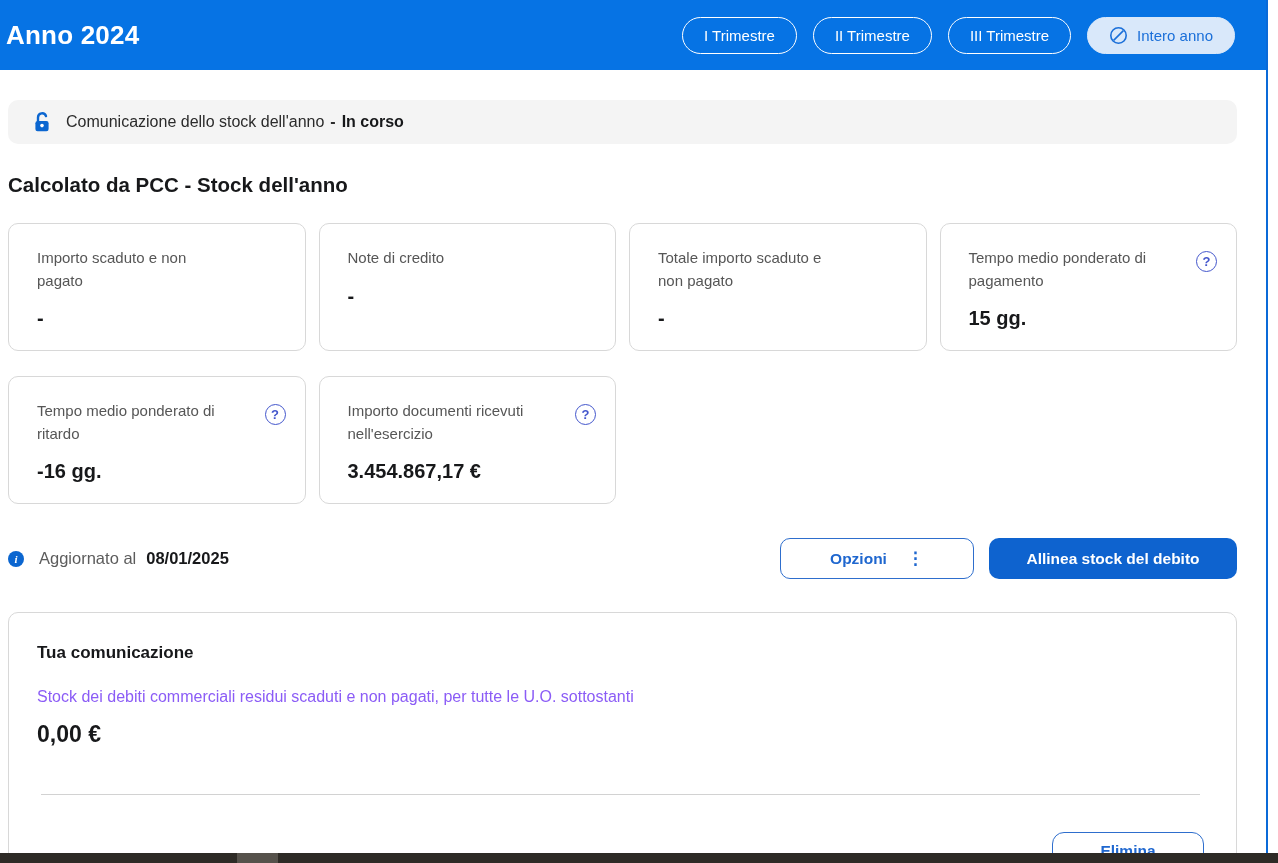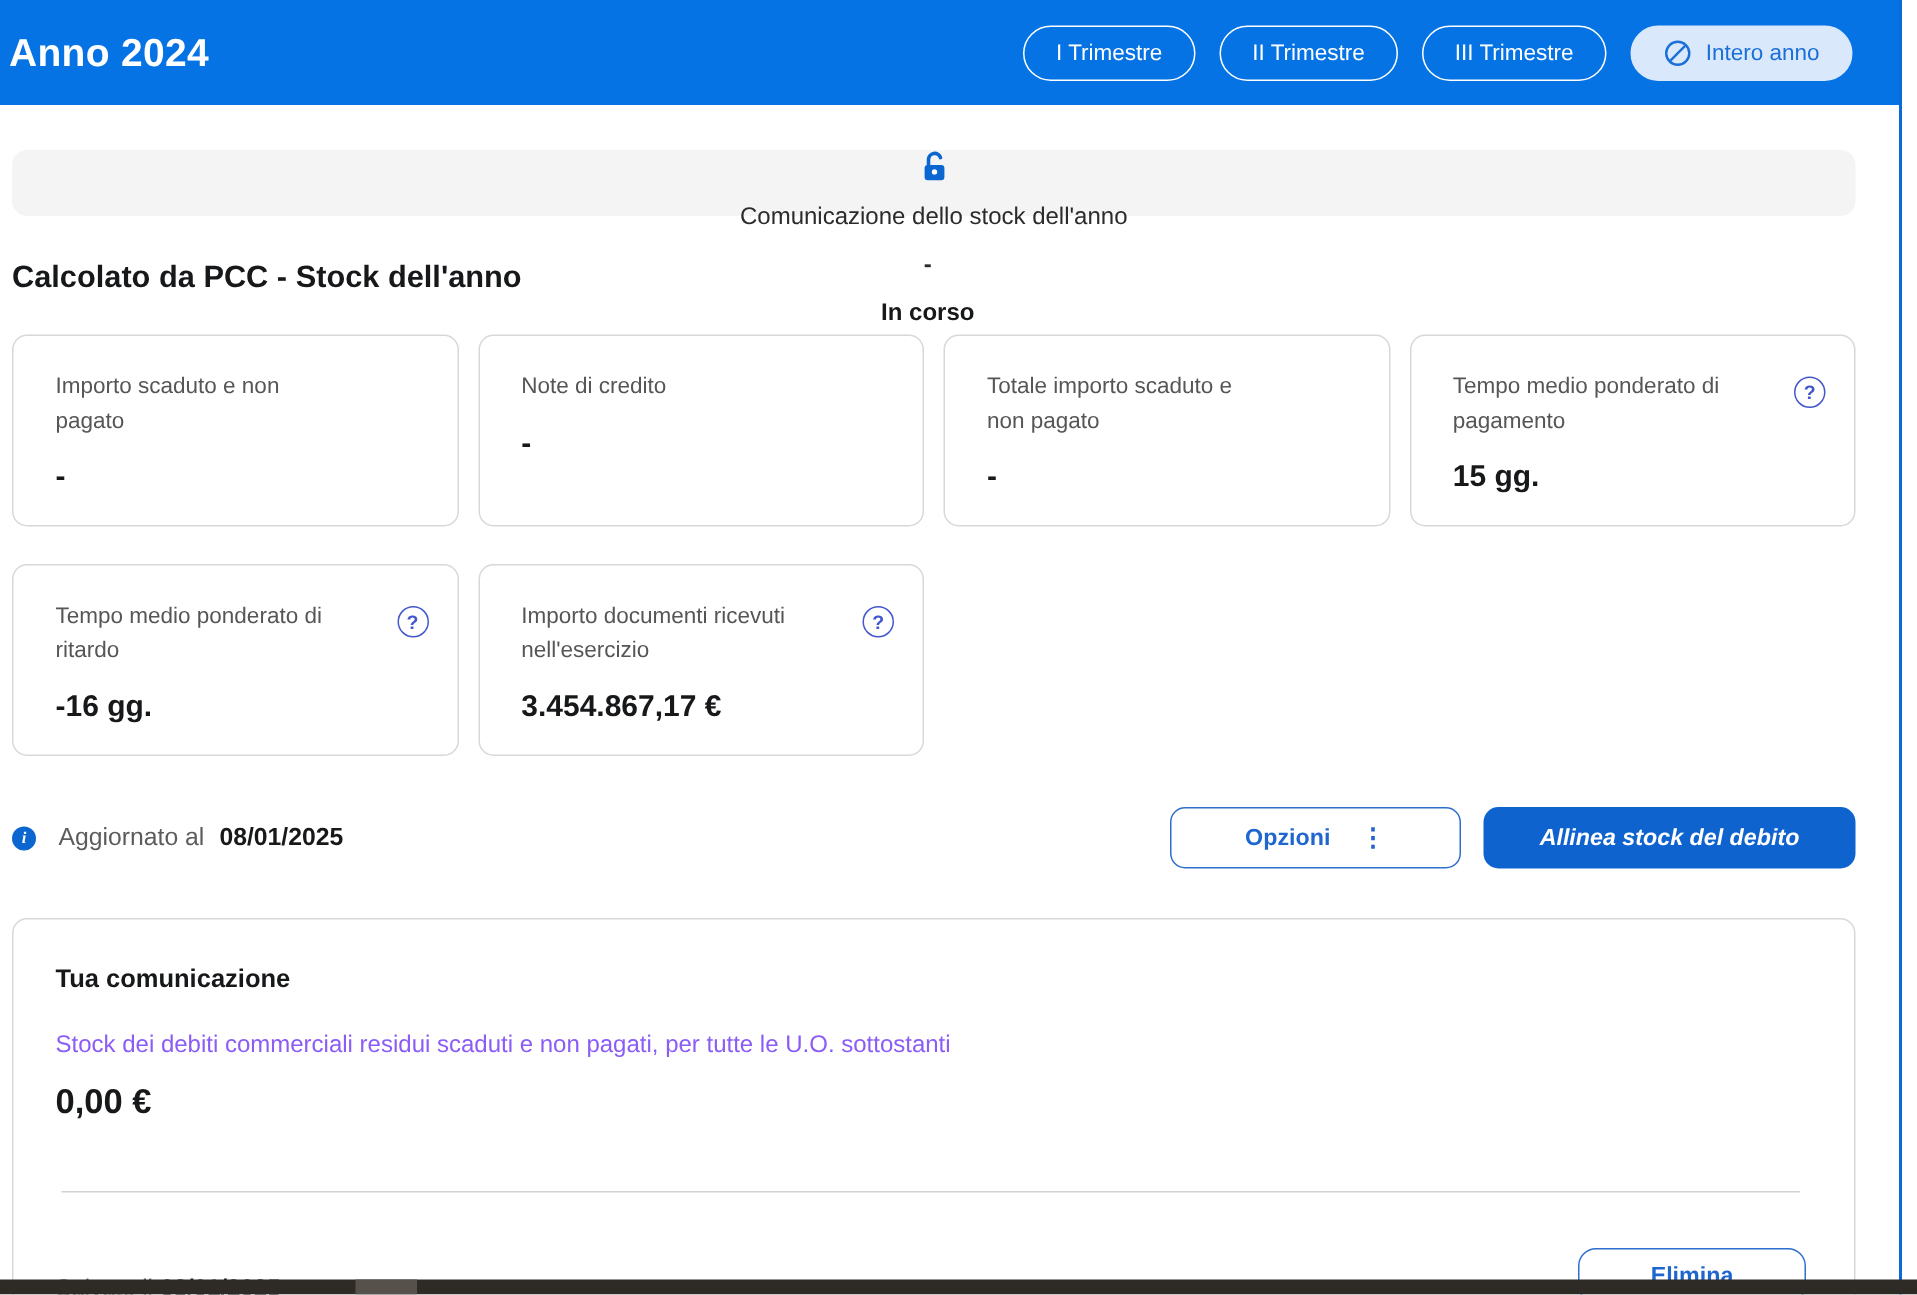--- a/index.html
+++ b/index.html
@@ -59,21 +59,20 @@
     margin-top: 30px;
     height: 44px;
     background: #f4f4f4;
     border-radius: 10px;
     display: flex;
     align-items: center;
     gap: 14px;
     padding: 0 24px;
     font-size: 16px;
     color: #2b2b2b;
-    flex-direction: column;
   }
   .statusbar .bold { font-weight: 700; color: #17181a; text-align: right; }
   .statusbar .sep { font-weight: 700; margin-left: -8px; }
 
   .section-title {
     margin: 29px 0 0 0;
     font-size: 20.5px;
     font-weight: 700;
     color: #17181a;
   }
@@ -166,21 +165,21 @@
     border: 1.5px solid #2e6ecd;
     color: #1f67cf;
     margin-left: 20px;
   }
   .btn-primary {
     background: #0e63cf;
     border: none;
     color: #ffffff;
   }
   .btn-opzioni { min-width: 194px; gap: 20px; }
-  .btn-allinea { min-width: 248px; font-style: italic; }
+  .btn-allinea { min-width: 248px; }
   .dots { font-size: 17px; font-weight: 700; line-height: 1; }
 
   
   .comm-card {
     margin-top: 33px;
     border: 1px solid #d8d8d8;
     border-radius: 10px;
     padding: 30px 32px 24px 28px;
     height: 300px;
   }

